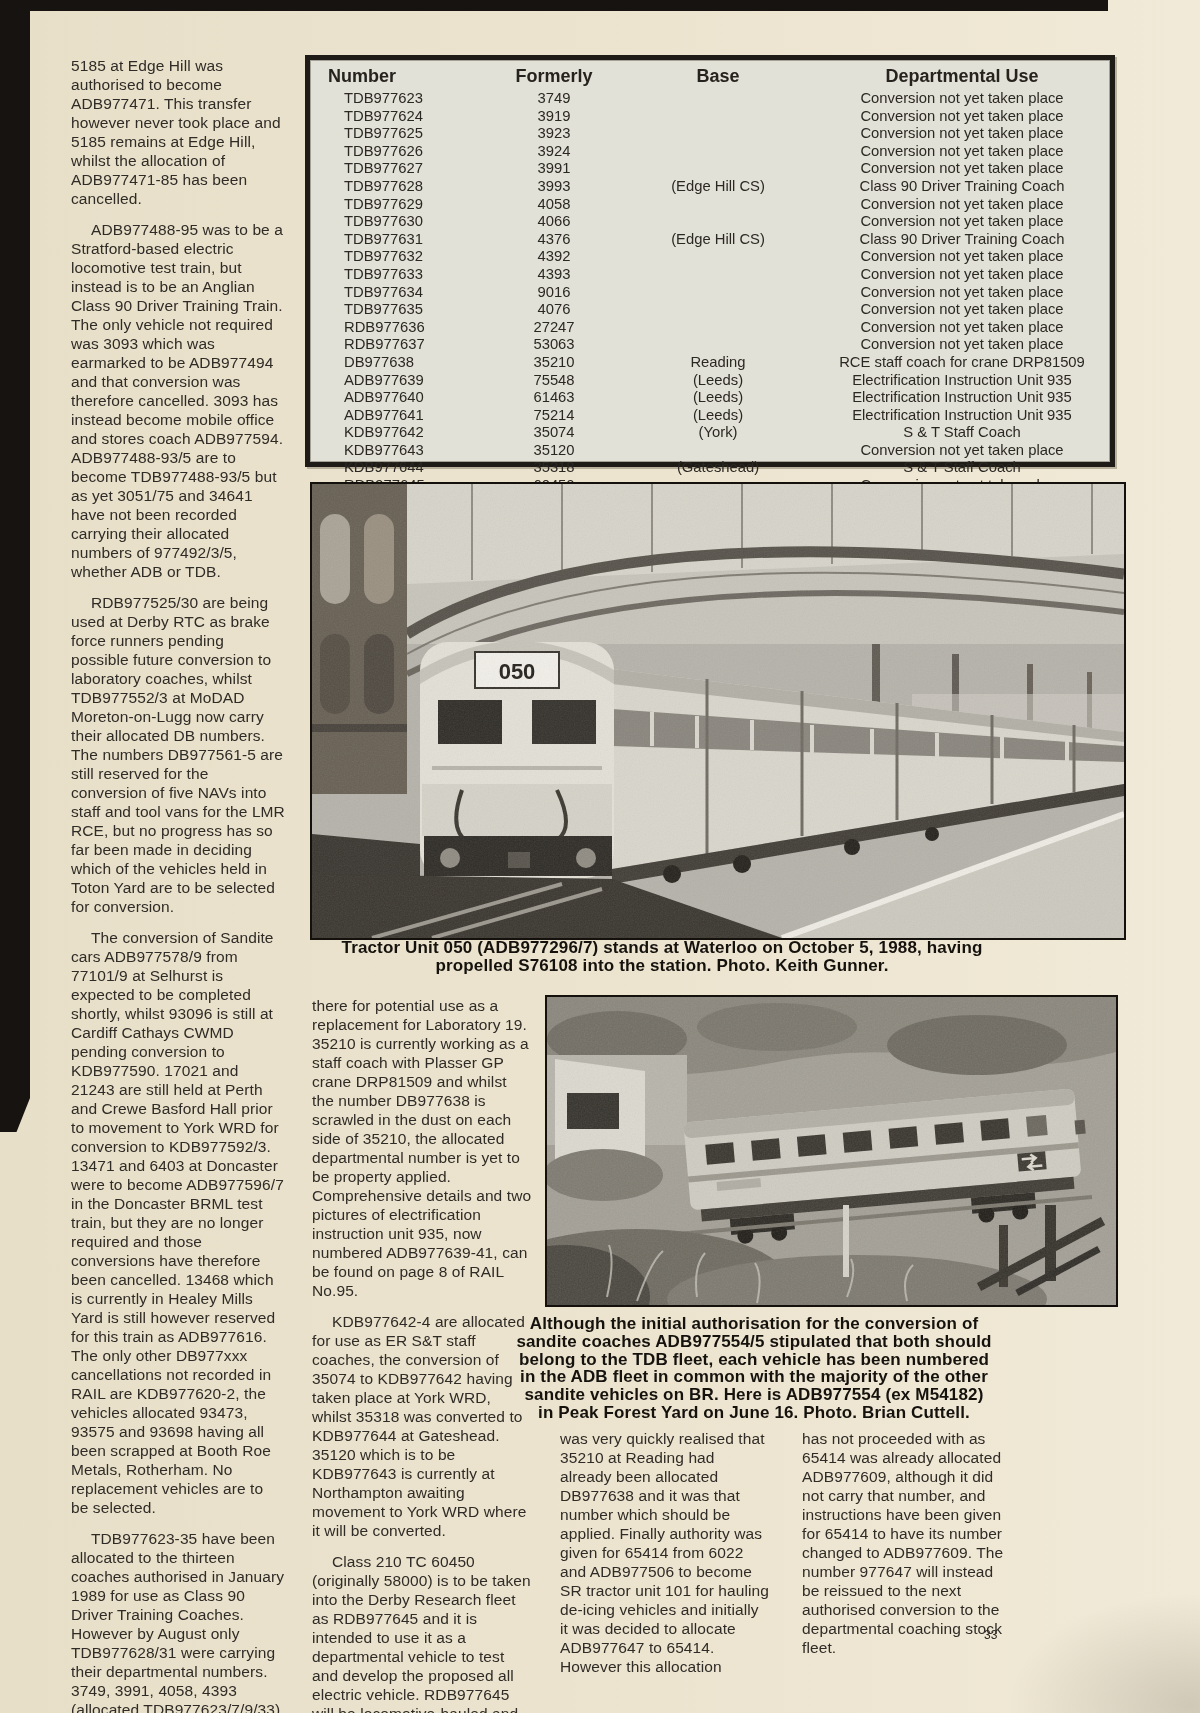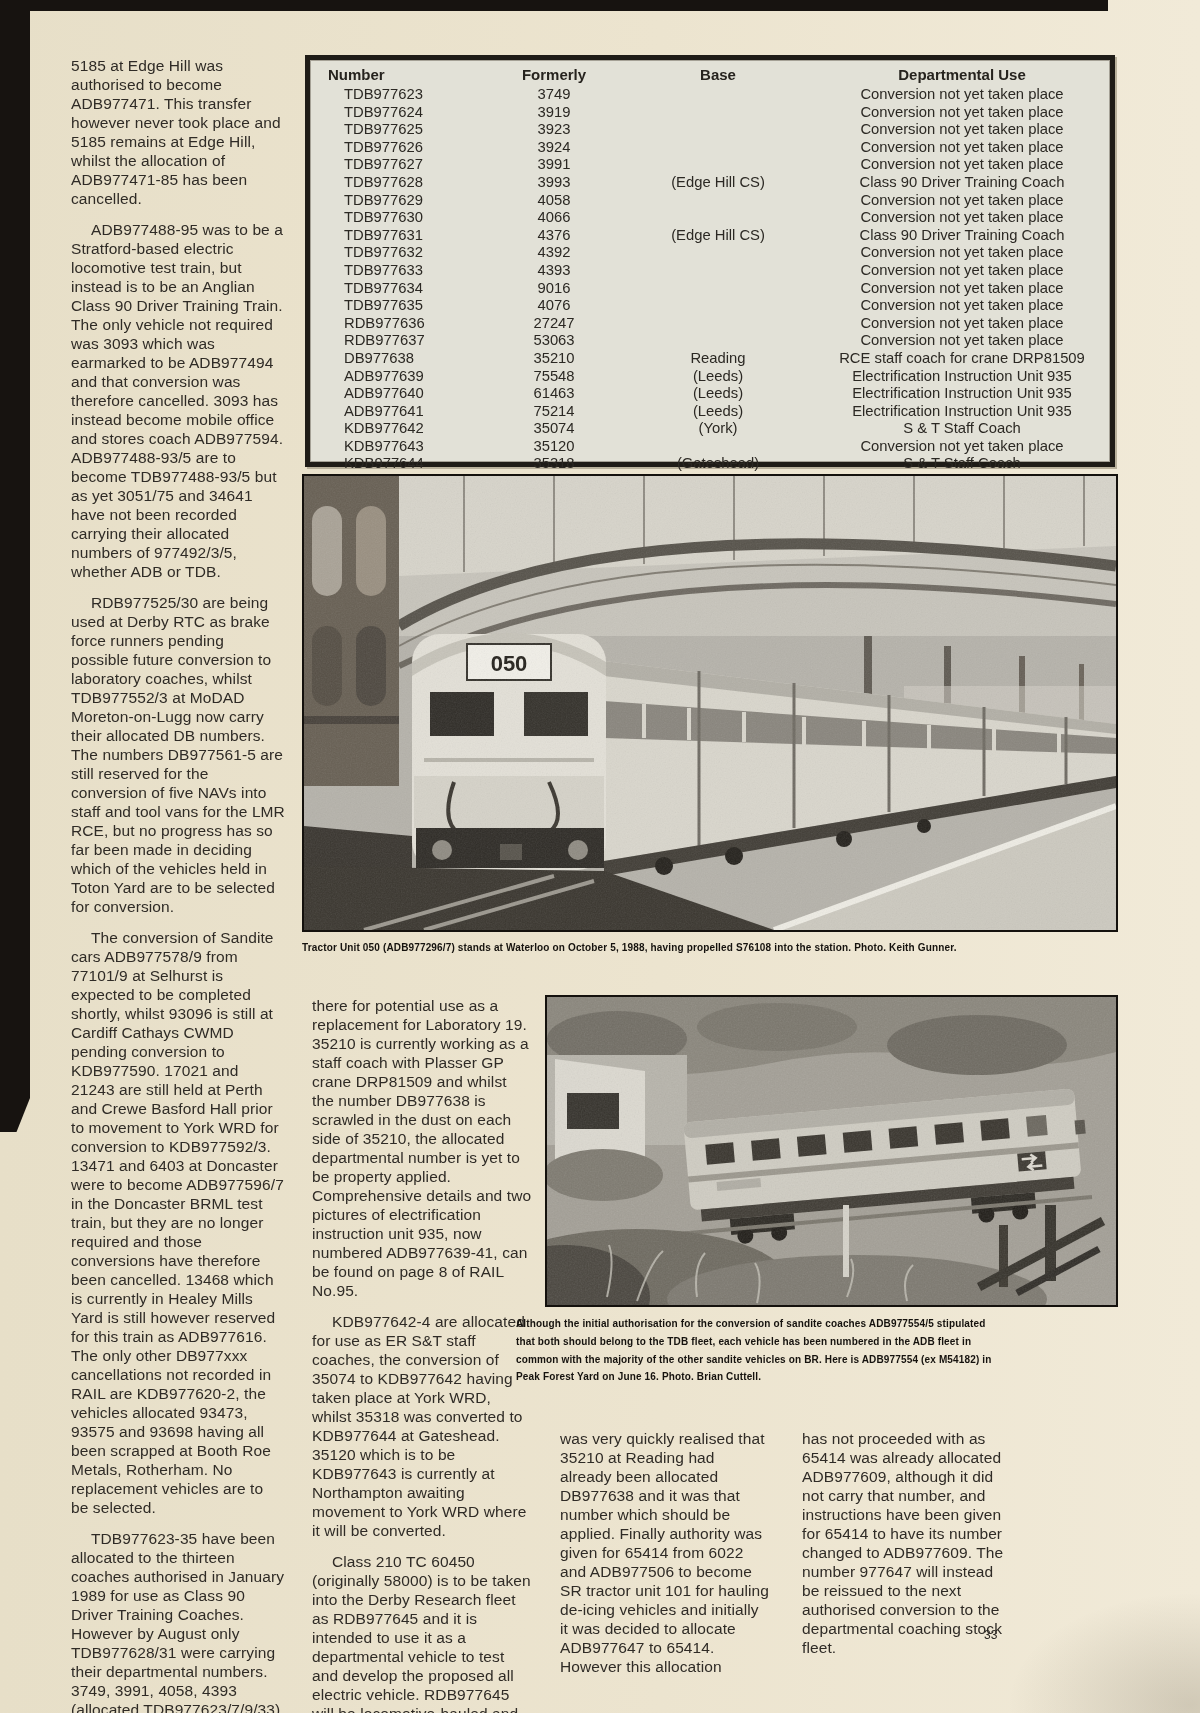--- a/index.html
+++ b/index.html
@@ -20,33 +20,33 @@
   .col1 { left:59px;  top:44px;   width:238px; }
   .col2 { left:300px; top:984px;  width:244px; }
   .col3 { left:548px; top:1417px; width:234px; }
   .col4 { left:790px; top:1417px; width:231px; }
 
   .table-wrap { position:absolute; left:305px; top:55px; width:810px; height:412px;
     background:#e2e1d7; border:5px solid #1f1c17; box-sizing:border-box;
     box-shadow:inset 0 0 0 1px #a5a196, 2px 2px 0 #b9b19c; padding:2px 0 0 0; }
   table { width:100%; border-collapse:collapse; table-layout:fixed; }
   col.c1{width:22%} col.c2{width:17%} col.c3{width:24%} col.c4{width:37%}
-  th { font-size:15px; font-weight:bold; color:#26231e; text-align:center; padding:4px 0 3px; }
+  th { font-size:18px; font-weight:bold; color:#26231e; text-align:center; padding:4px 0 3px; }
   th.first { text-align:left; padding-left:18px; }
   td { font-size:14.8px; height:15.6px; line-height:15.6px; white-space:nowrap; overflow:hidden;
        text-align:center; color:#2b2823; }
   td:first-child { text-align:left; padding-left:34px; }
 
   .photo { position:absolute; border:2px solid #14110d; box-sizing:border-box; background:#b5b2aa; }
   .photo1 { left:302px; top:474px;  width:816px; height:458px; }
   .photo2 { left:545px; top:995px;  width:573px; height:312px; }
   .photo svg { display:block; width:100%; height:100%; }
 
-  .caption { position:absolute; font-weight:bold; font-size:10px; line-height:17.8px;
-    color:#15120e; letter-spacing:0.15px; }
+  .caption { position:absolute; font-weight:bold; font-size:17px; line-height:17.8px;
+    color:#15120e; letter-spacing:0.15px;text-align:center; }
   .caption1 { left:302px; top:939px;  width:720px; }
   .caption2 { left:516px; top:1315px; width:476px; }
 
   .page-number { position:absolute; left:984px; top:1628px; font-size:12px; color:#2b2823; }
 </style>
 </head>
 <body>
 
 <div class="page">
   <div class="scan-edge-left"></div>
@@ -219,21 +219,21 @@
           <tr>
             <td>DB977646</td>
             <td></td>
             <td></td>
             <td>Conversion Cancelled</td>
           </tr>
         </tbody>
     </table>
   </div>
 
-  <figure class="photo photo1" style="margin:0">
+  <figure class="photo photo1" style="margin:8px">
     <svg viewBox="0 0 812 454" preserveAspectRatio="none">
       <defs>
         <filter id="gr1">
             <feTurbulence type="fractalNoise" baseFrequency="0.8" numOctaves="2" result="n"></feTurbulence>
             <feColorMatrix in="n" type="saturate" values="0"></feColorMatrix>
           </filter>
       </defs>
       <rect x="0" y="0" width="812" height="454" fill="#b5b2aa"></rect>
       <rect x="0" y="0" width="812" height="160" fill="#c7c4bb"></rect>
 

